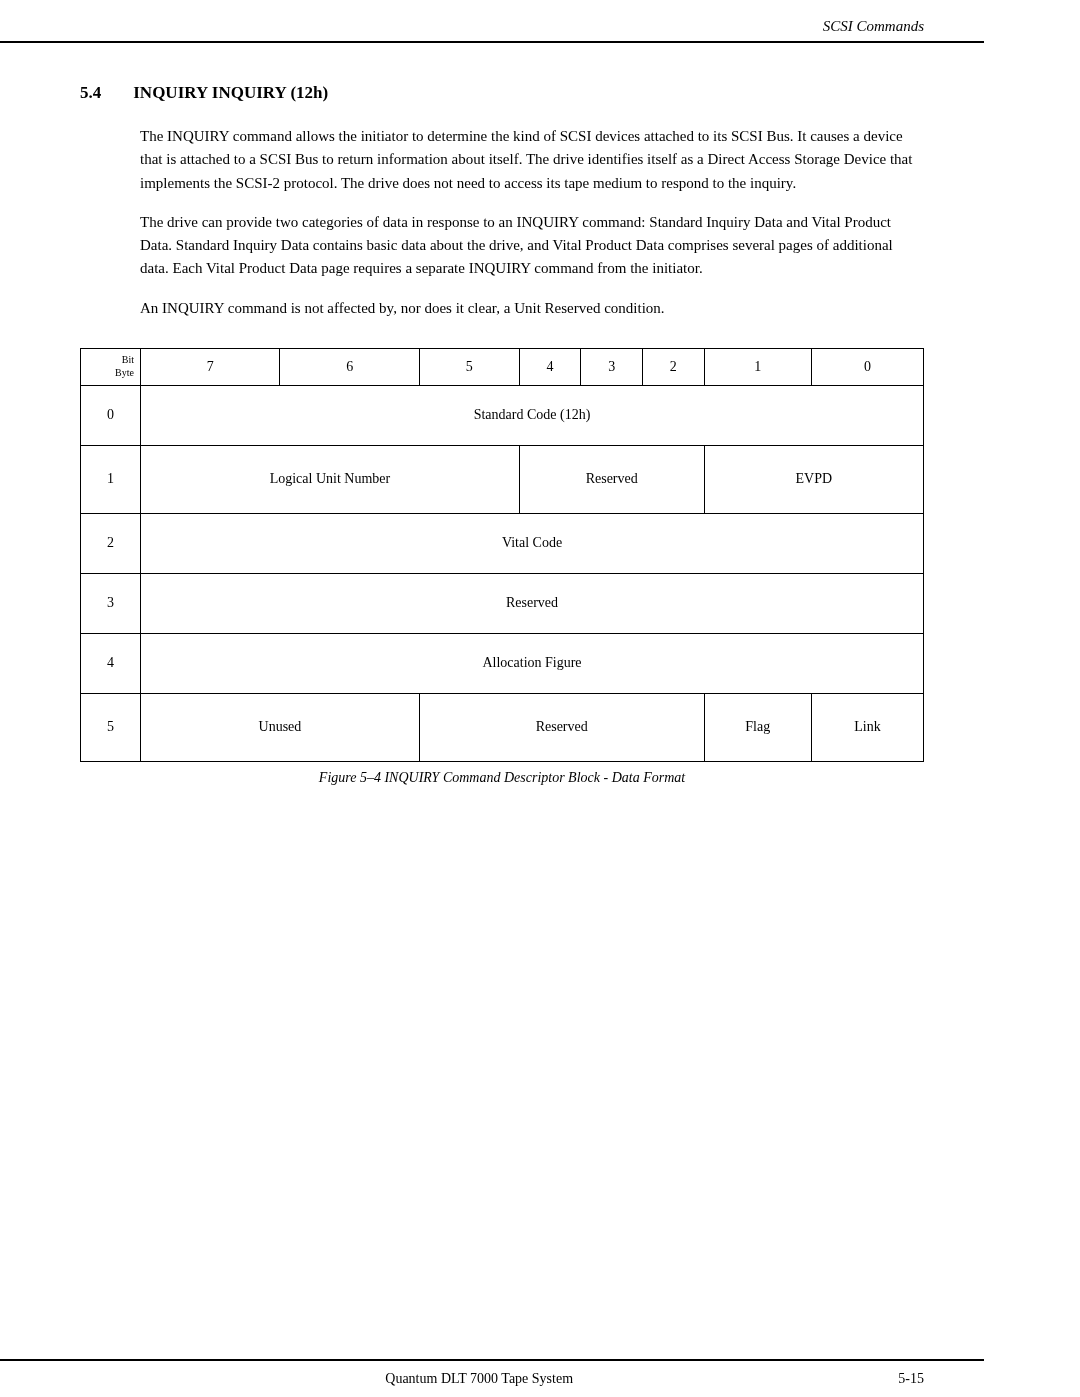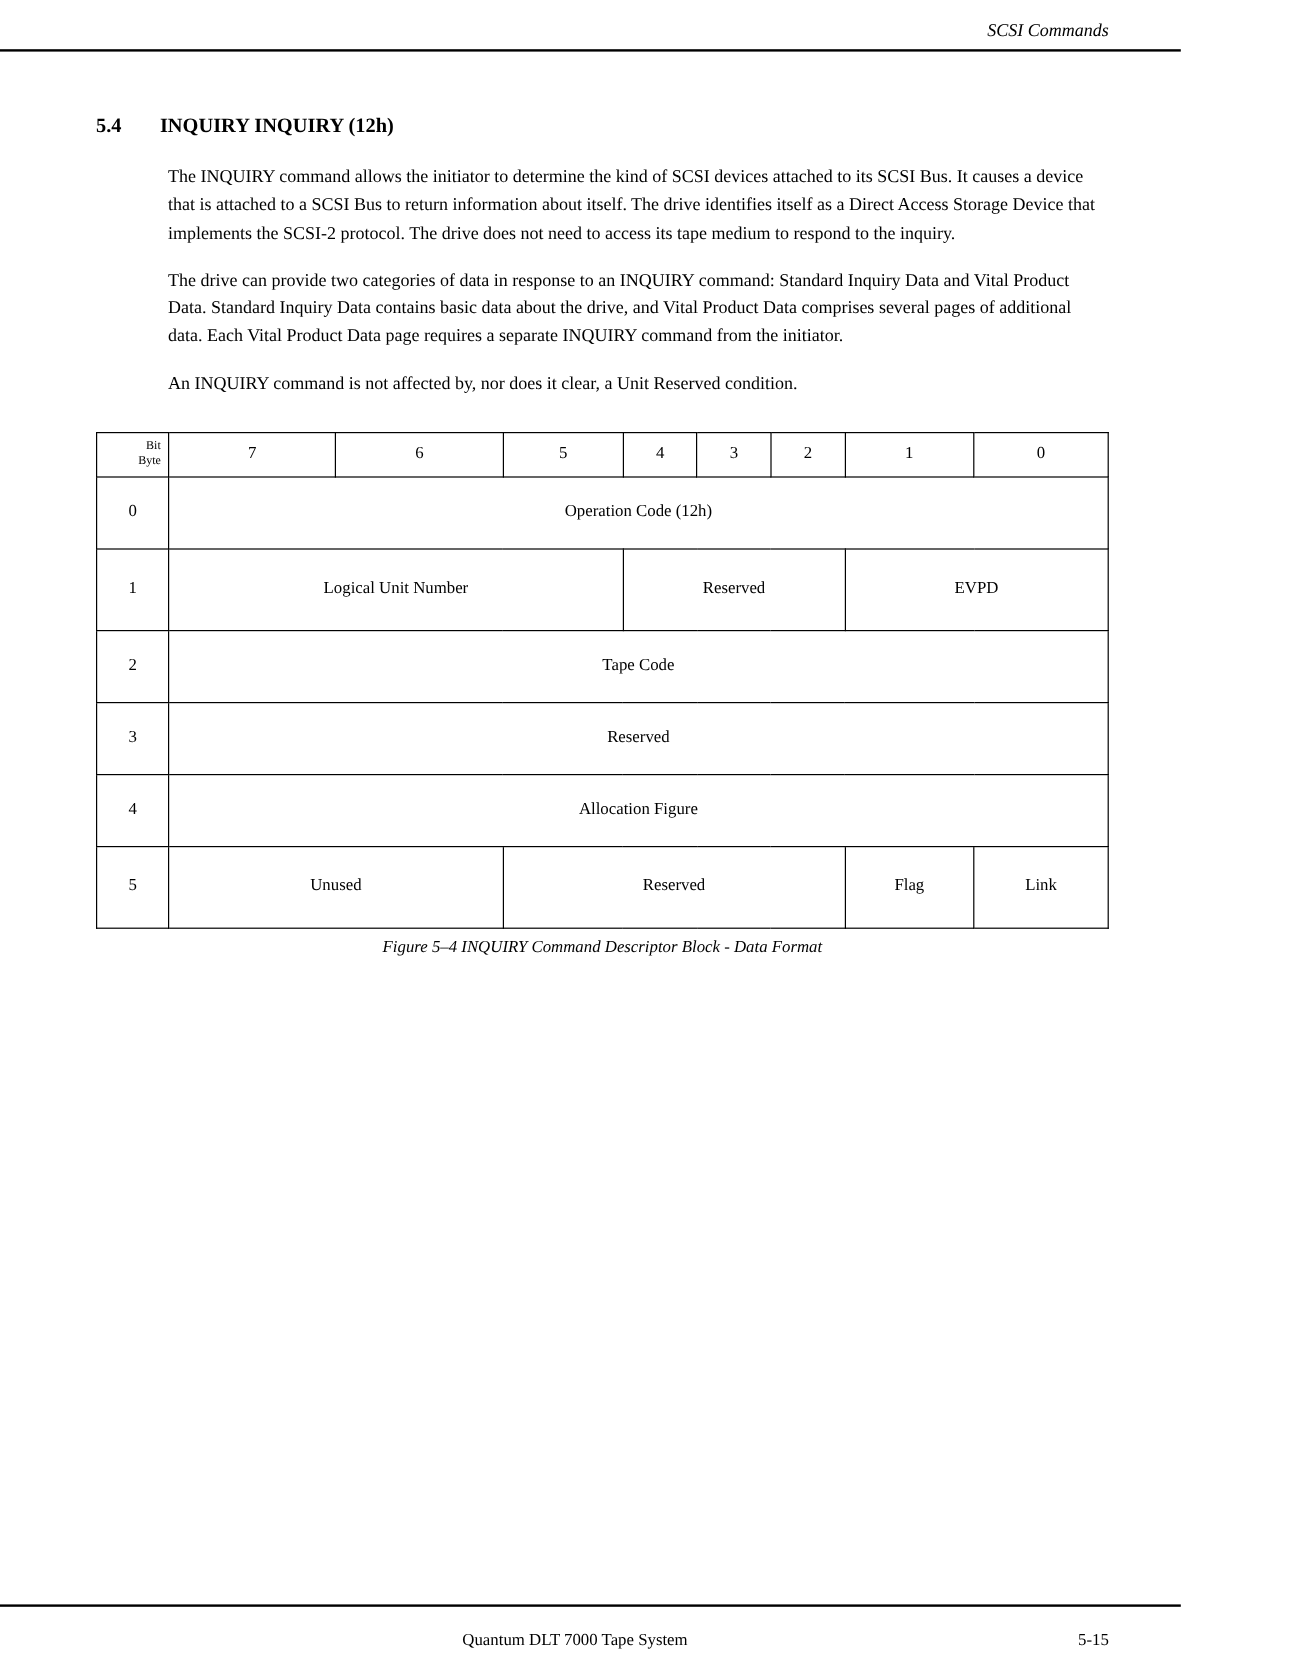--- a/index.html
+++ b/index.html
@@ -28,21 +28,20 @@
       border-bottom: 2px solid #000;
     }
     .header-title {
       font-style: italic;
       font-size: 15px;
     }
 
     
     .content {
       padding: 40px 60px 40px 80px;
-      margin-top: 12px;
     }
 
     
     .section-heading {
       display: flex;
       align-items: baseline;
       gap: 32px;
       margin-bottom: 22px;
     }
     .section-number {
@@ -107,21 +106,21 @@
     
     .footer {
       position: absolute;
       bottom: 0;
       left: 0;
       right: 0;
       border-top: 2px solid #000;
       display: flex;
       justify-content: space-between;
       align-items: center;
-      padding: 21px 60px;
+      padding: 10px 60px;
       font-size: 14px;
     }
     .footer-center {
       text-align: center;
       flex: 1;
     }
     .footer-right {
       font-size: 14px;
     }
 
@@ -167,33 +166,33 @@
           <td>5</td>
           <td>4</td>
           <td>3</td>
           <td>2</td>
           <td>1</td>
           <td>0</td>
         </tr>
 
         <tr class="row-op">
           <td class="byte-num">0</td>
-          <td class="wide-cell" colspan="8">Operation Code (12h)</td>
+          <td class="wide-cell" colspan="8">Standard Code (12h)</td>
         </tr>
 
         <tr class="row-lun">
           <td class="byte-num">1</td>
           <td class="wide-cell" colspan="3">Logical Unit Number</td>
           <td class="wide-cell" colspan="3">Reserved</td>
           <td class="wide-cell" colspan="2">EVPD</td>
         </tr>
 
         <tr class="row-page">
           <td class="byte-num">2</td>
-          <td class="wide-cell" colspan="8">Tape Code</td>
+          <td class="wide-cell" colspan="8">Vital Code</td>
         </tr>
 
         <tr class="row-reserved">
           <td class="byte-num">3</td>
           <td class="wide-cell" colspan="8">Reserved</td>
         </tr>
 
         <tr class="row-alloc">
           <td class="byte-num">4</td>
           <td class="wide-cell" colspan="8">Allocation Figure</td>

